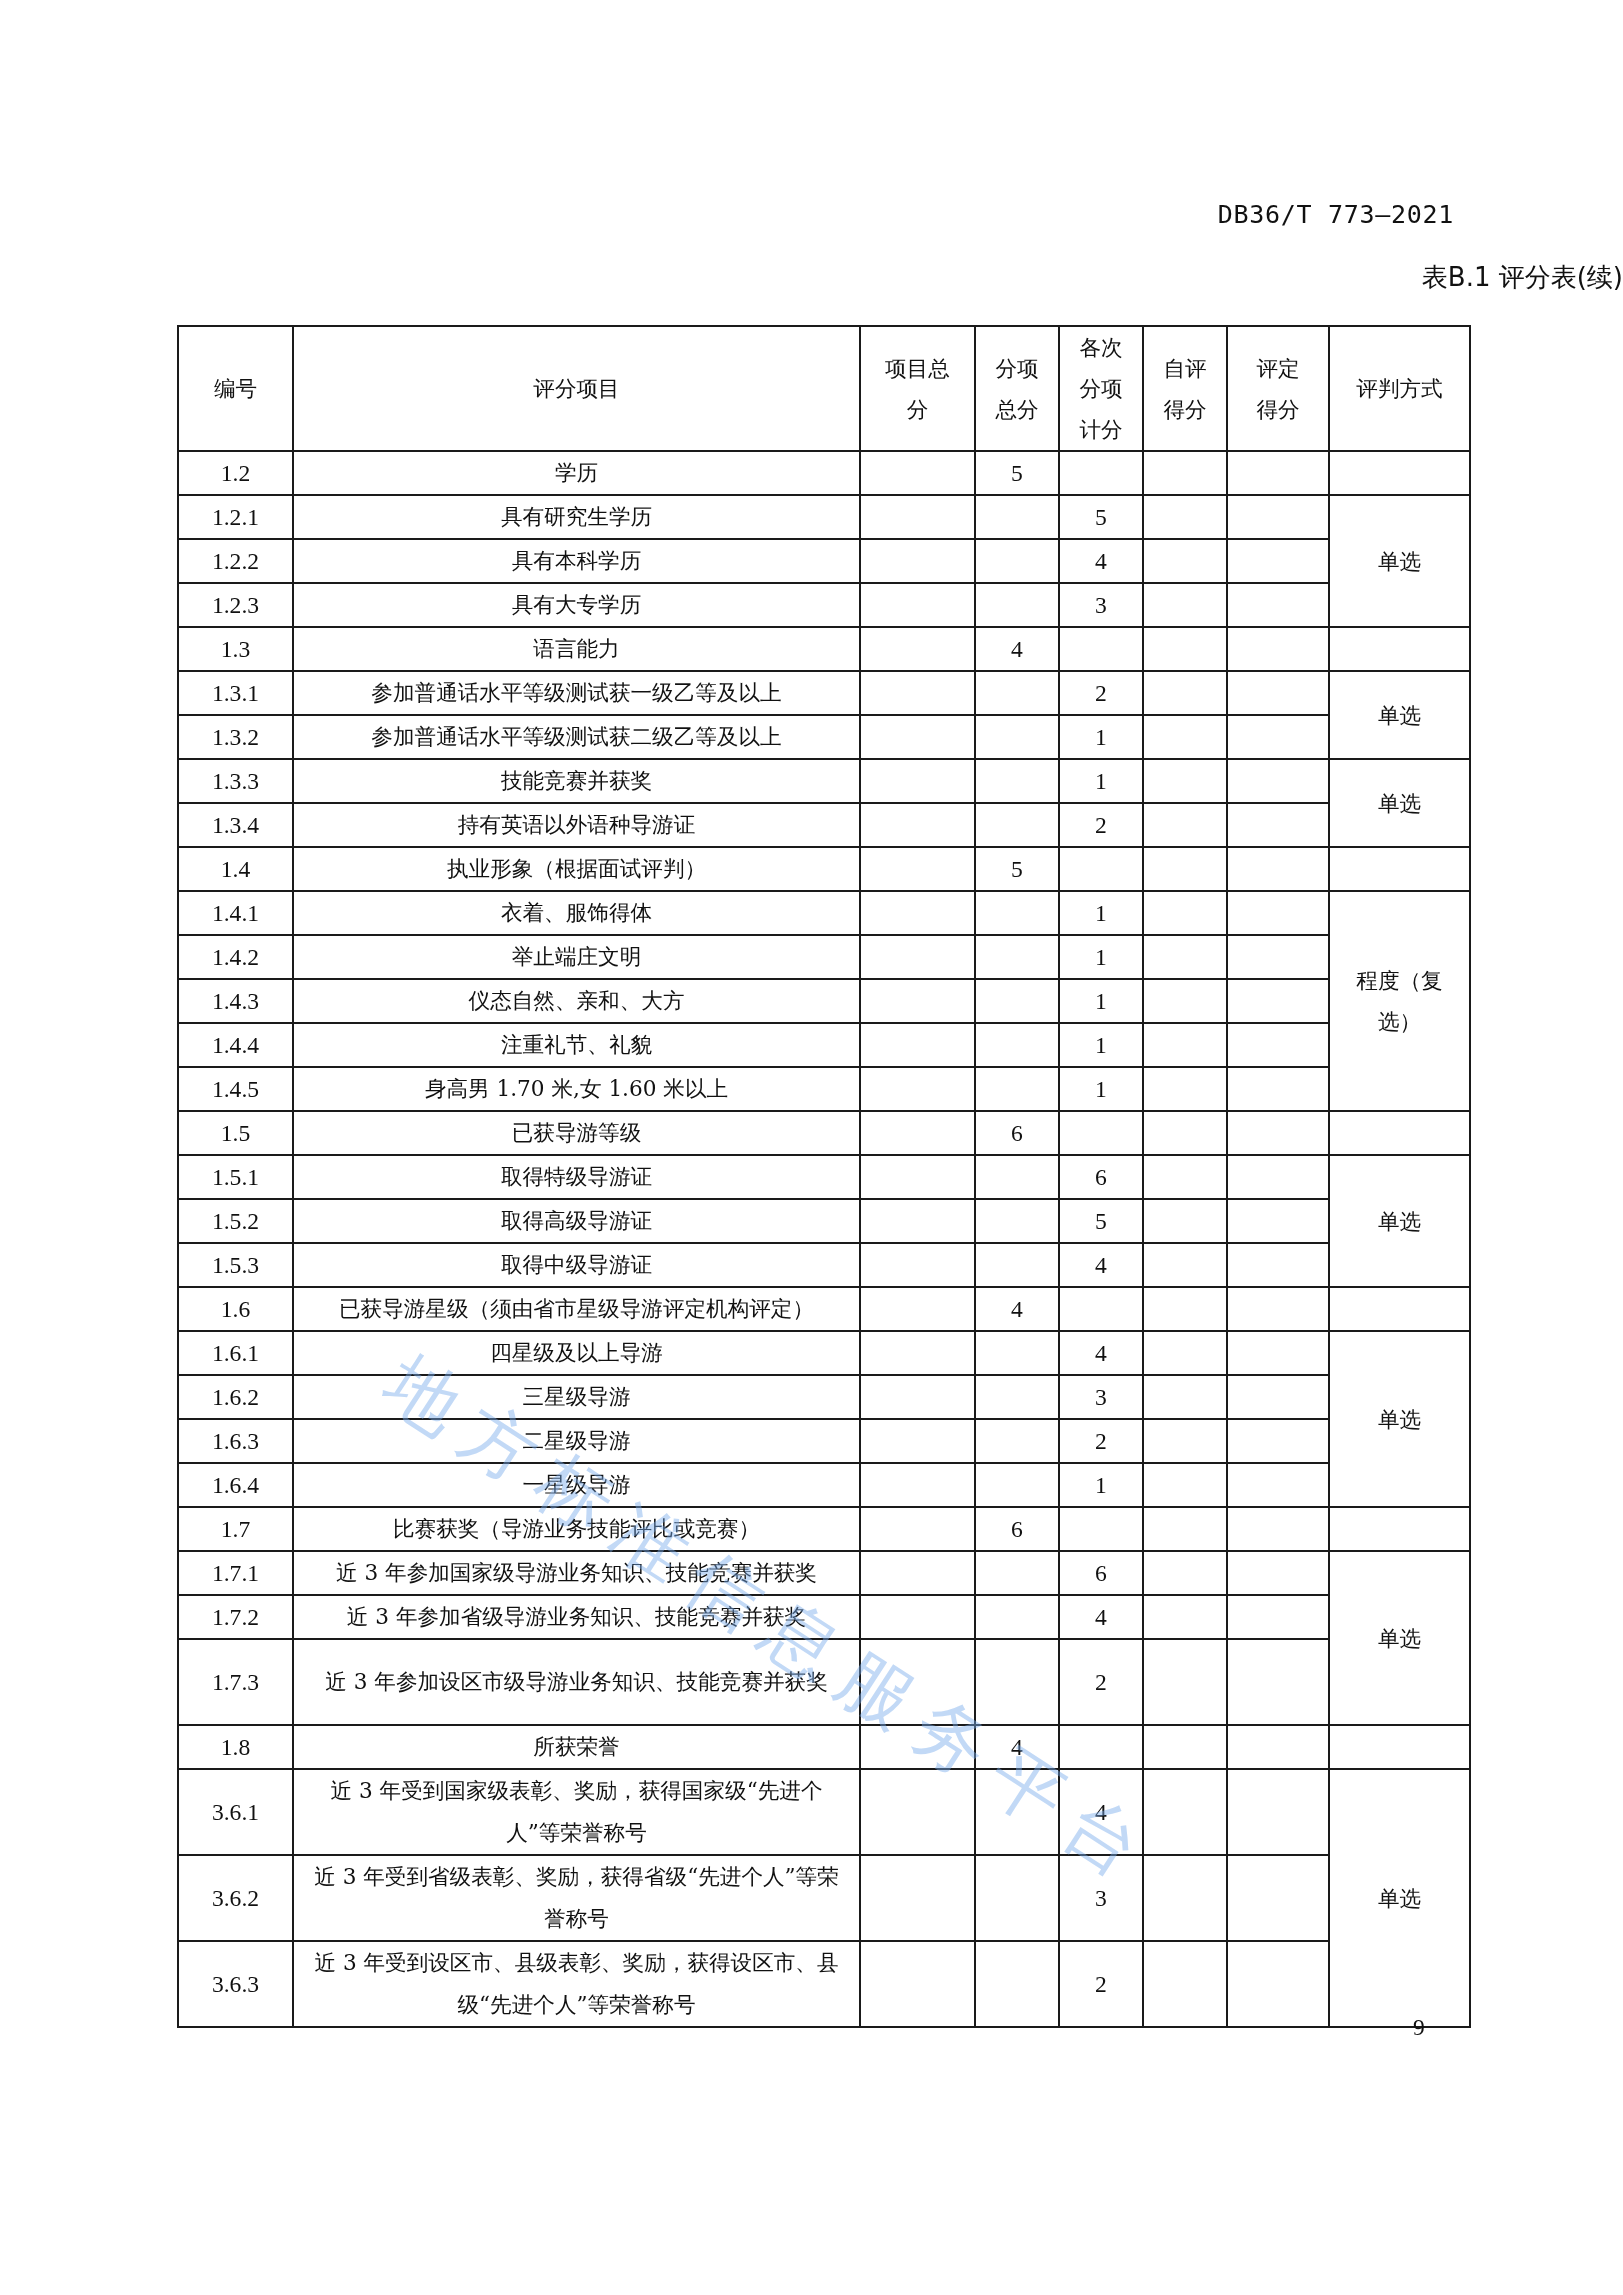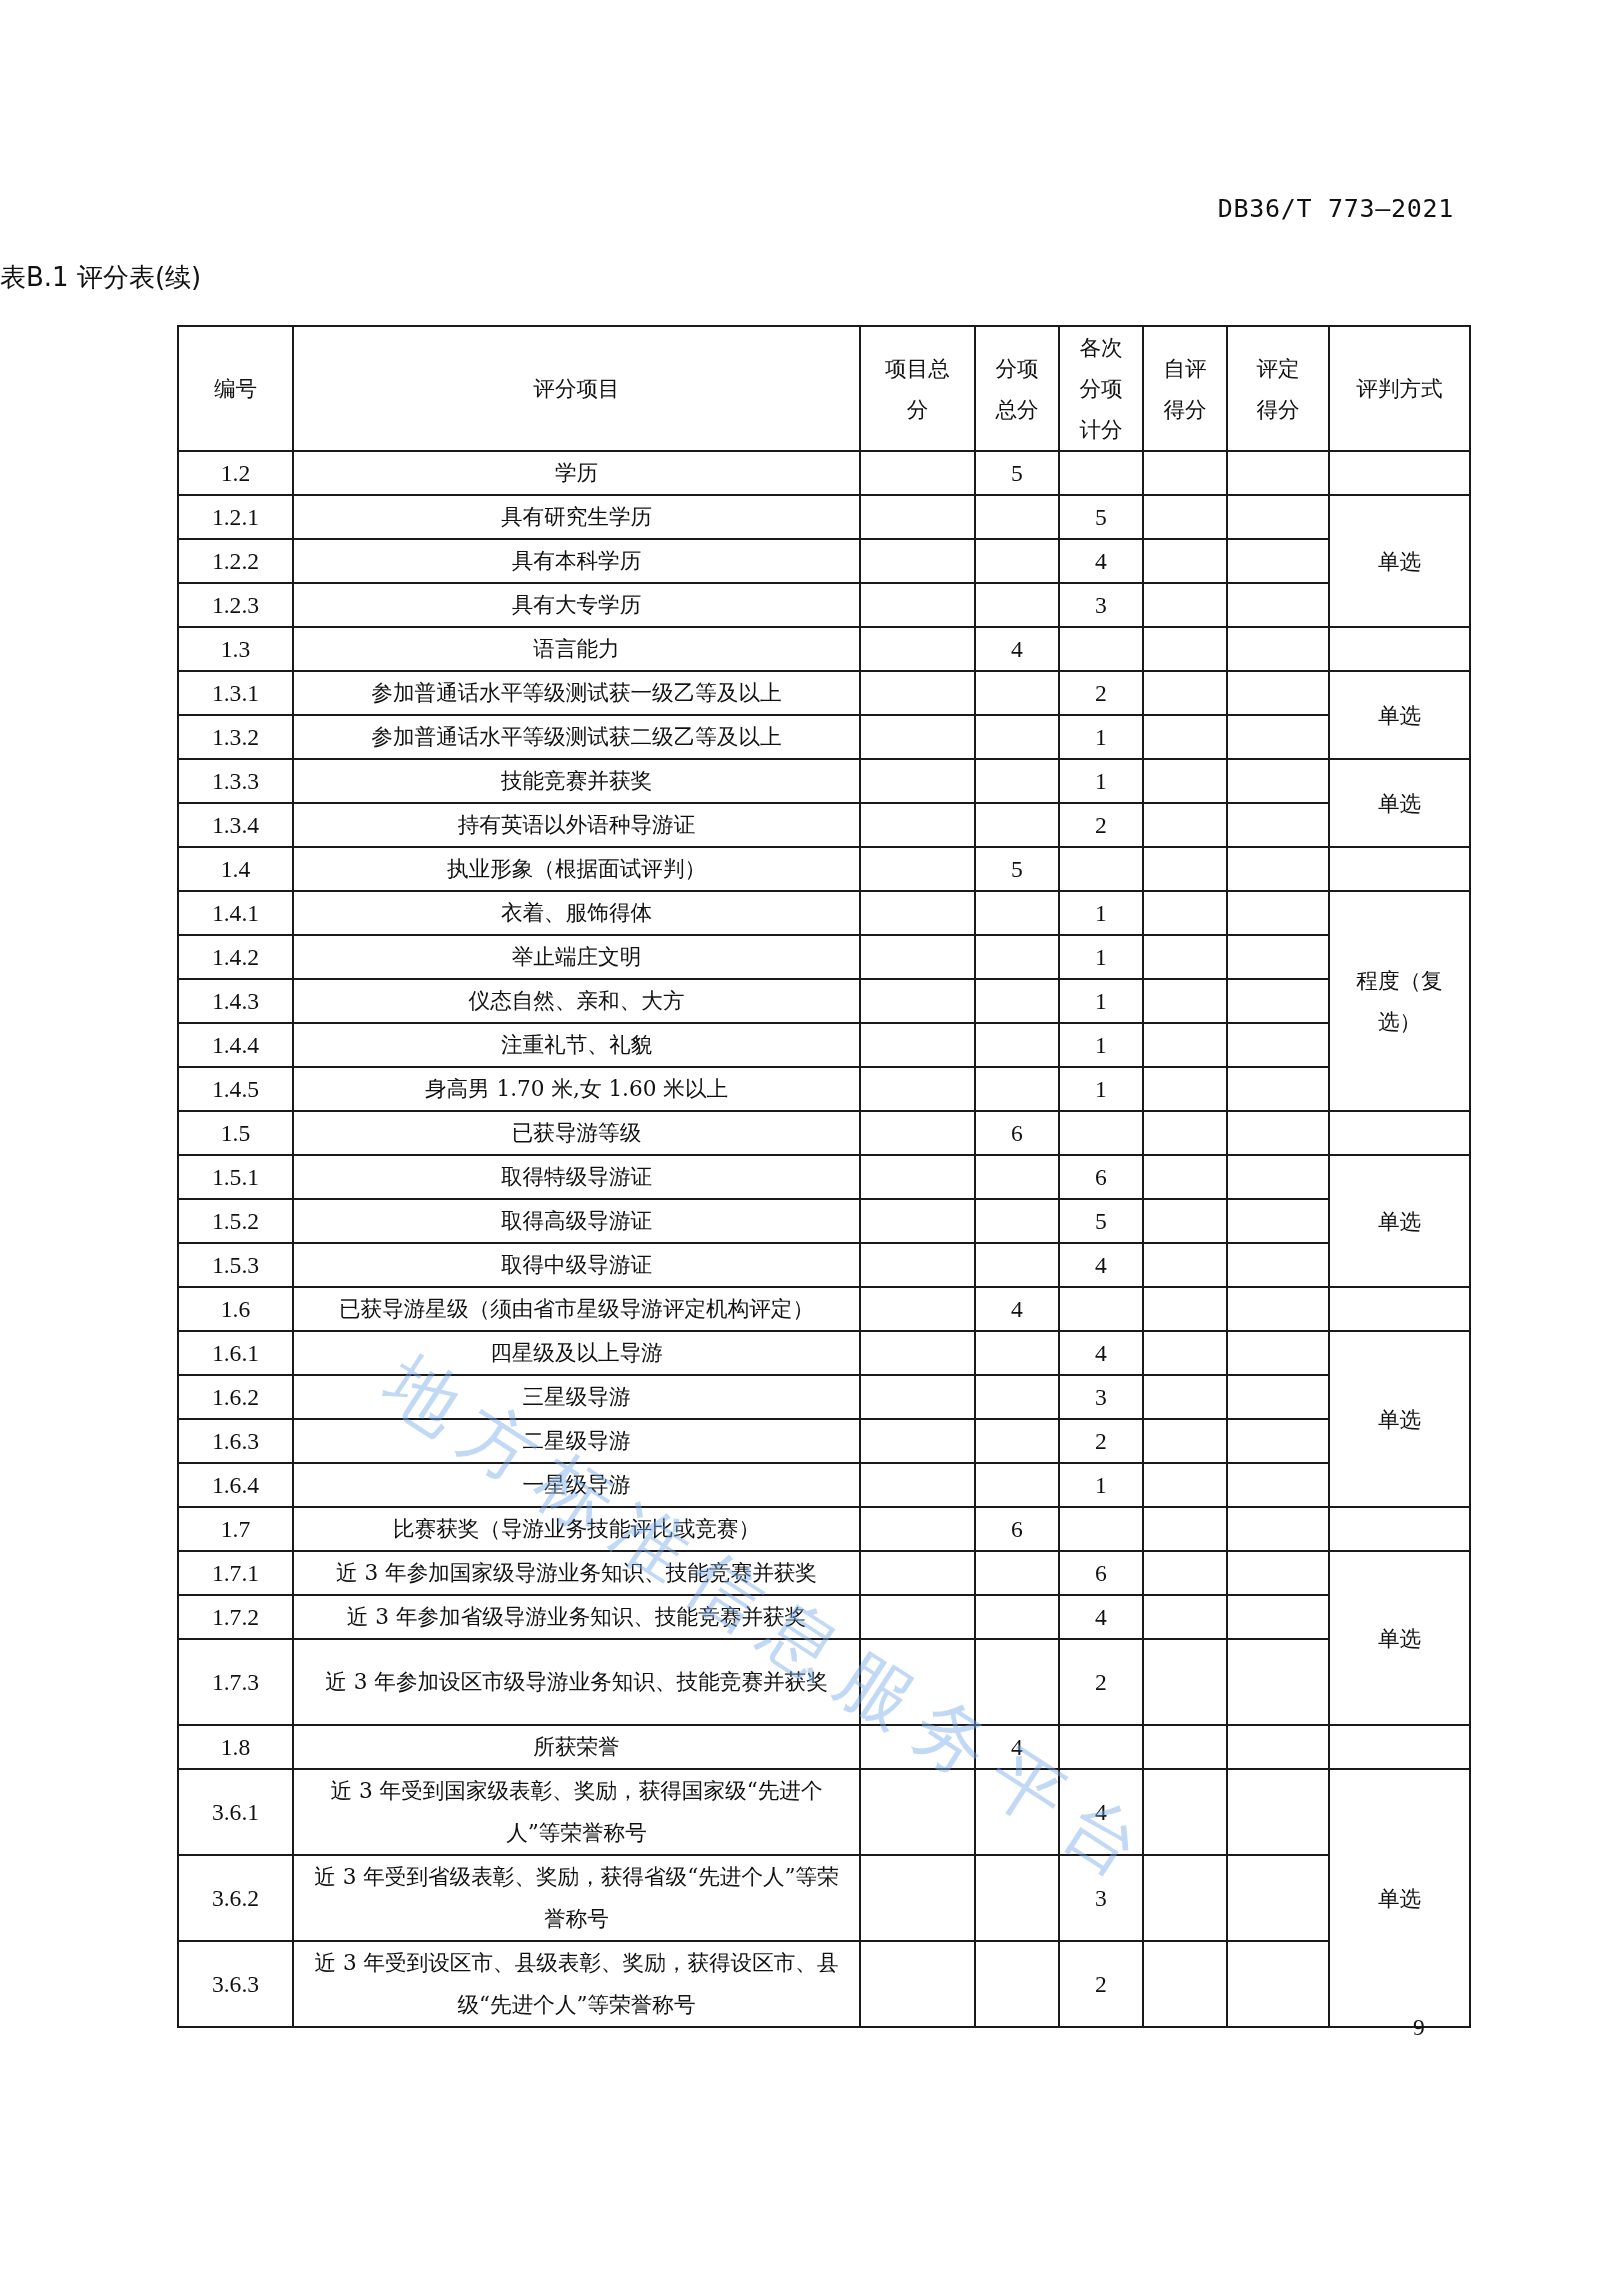--- a/index.html
+++ b/index.html
@@ -1,26 +1,26 @@
 <!DOCTYPE html>
 <html style="font-size:10.5px"><head>
 <meta charset="utf-8">
 <style>
   html, body { margin: 0; padding: 0; background: #ffffff; }
   body {
     width: 1623px; height: 2295px; position: relative; overflow: hidden;
     font-family: "DejaVu Serif", "Liberation Serif", serif; color: #111;
   }
   .doc-code {
-    position: absolute; top: 194px; right: 169px;
+    position: absolute; top: 200px; right: 169px;
     font-family: "DejaVu Sans Mono", "Liberation Mono", monospace;
     font-size: 25px; letter-spacing: 0.7px; color: #111;
   }
   .table-title {
-    position: absolute; top: 260px; left: 0; width: 1623px; text-align: left;
+    position: absolute; top: 260px; left: 0; width: 1623px; text-align: right;
     font-family: "DejaVu Sans", "Liberation Sans", sans-serif;
     font-size: 26px; color: #111;
   }
   .score-table {
     position: absolute; top: 325px; left: 177px;
     width: 1292px; border-collapse: collapse; table-layout: fixed;
     font-size: 21.6px;
   }
   .score-table td, .score-table th {
     border: 2px solid #1a1a1a; text-align: center; vertical-align: middle;

